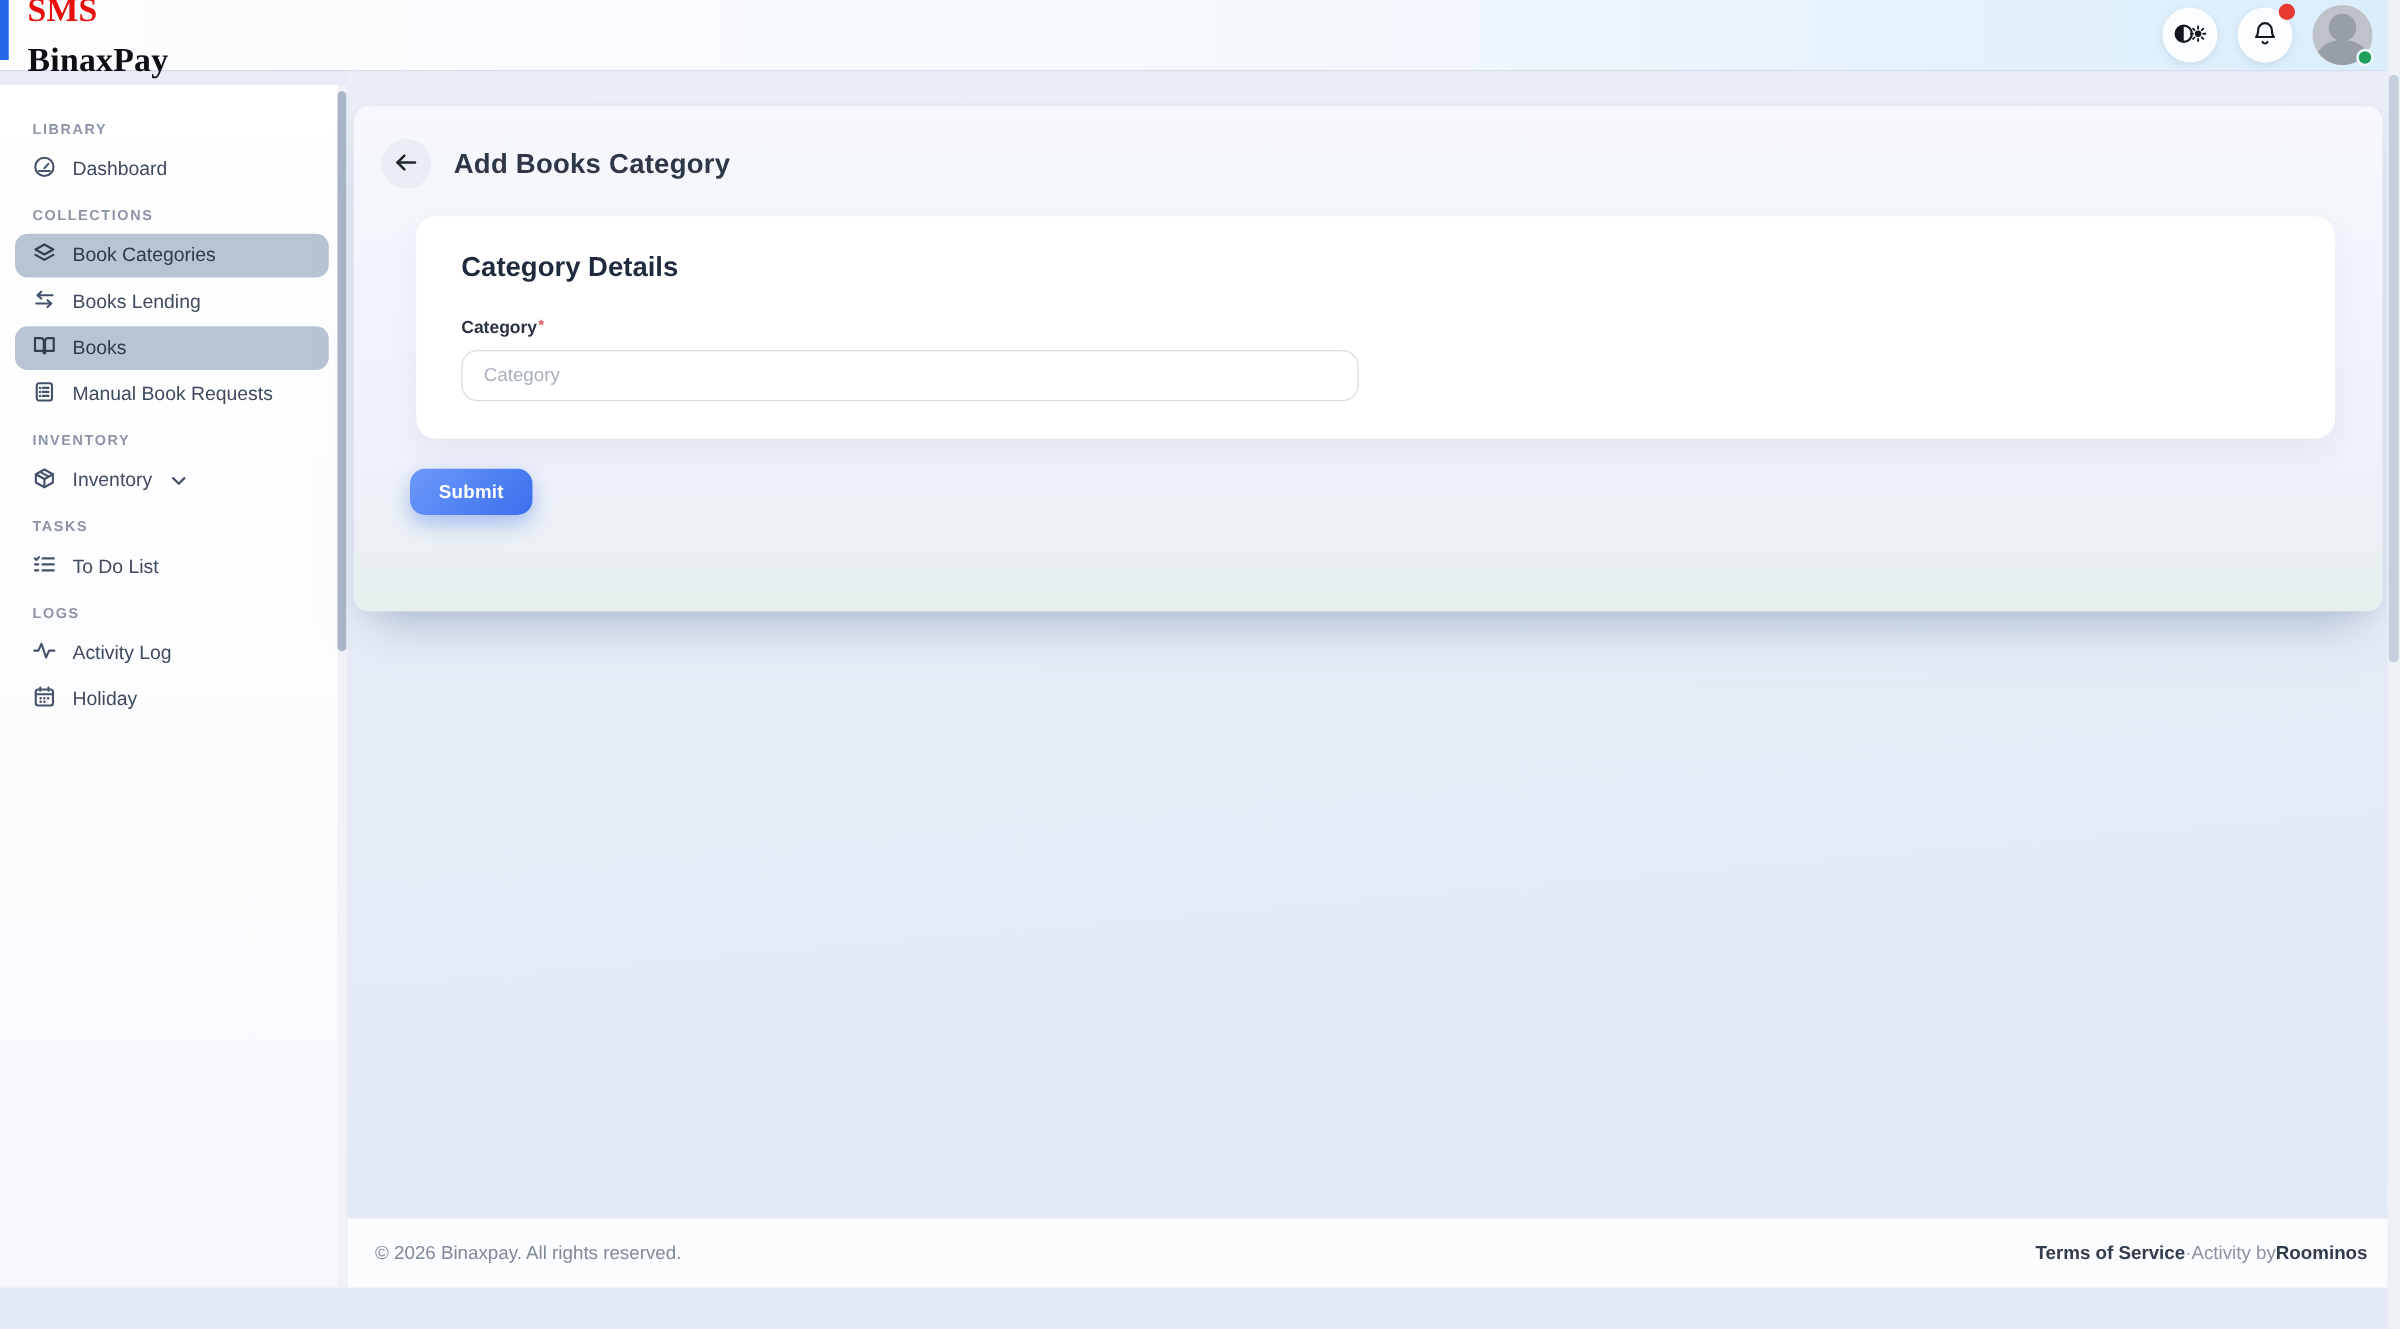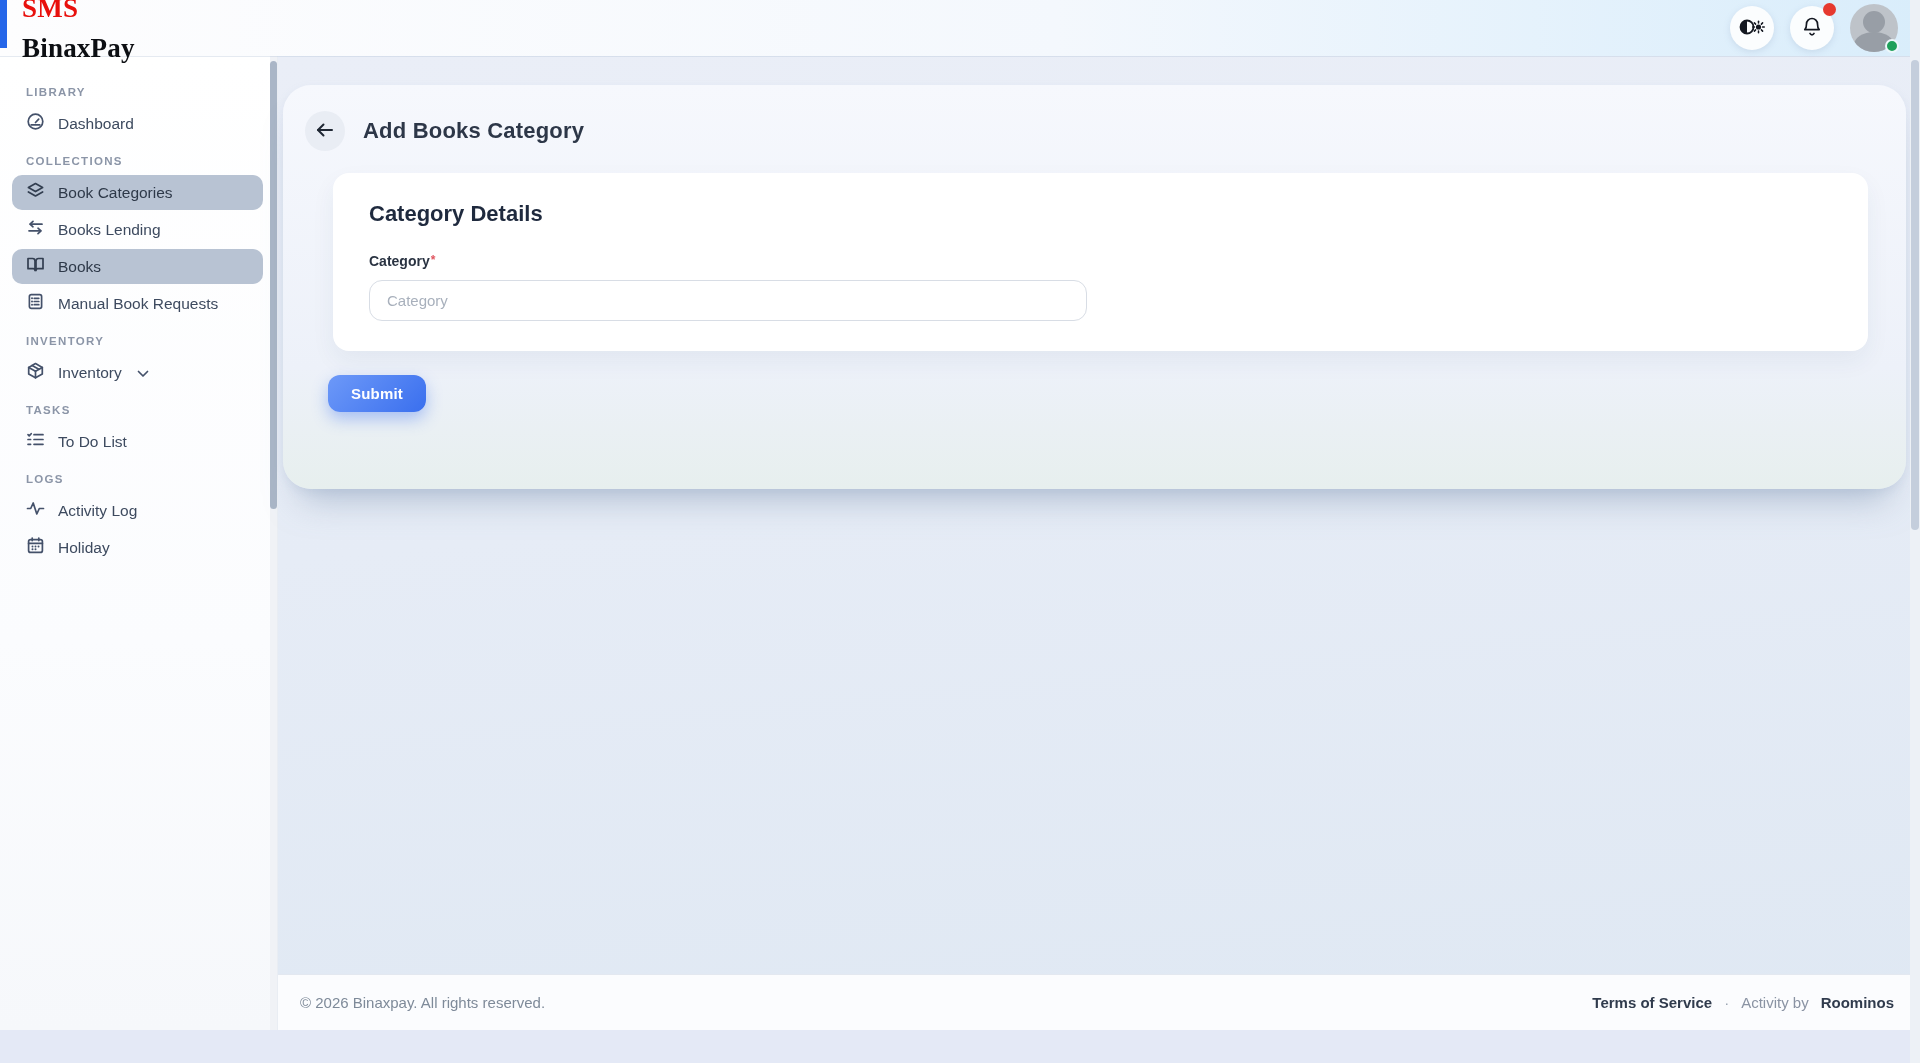--- a/index.html
+++ b/index.html
@@ -30,37 +30,37 @@
     border-radius:50% 50% 0 0; background:#989ea6; }
   .status-dot { position:absolute; right:-1px; bottom:-1px; width:14px; height:14px;
     border-radius:50%; background:#1fa05a; border:2.5px solid #eef7fb; }
 
   
   .body-row { display:flex; height:974px; }
 
   
   .sidebar { position:relative; width:278px; flex:0 0 278px;
     background:linear-gradient(180deg,#ffffff 0%,#fbfcfe 60%,#f6f8fb 100%);
-    border-right:1px solid #e9edf3; padding-top:16px; }
+    border-right:1px solid #e9edf3; padding-top:16px;margin-top:12px; }
   .sb-track { position:absolute; top:0; right:0; width:7px; height:100%; background:#f0f2f6; }
   .sb-thumb { position:absolute; top:5px; right:0; width:7px; height:448px;
     background:#aab6c7; border-radius:4px; }
   .section-label { font-size:11.5px; font-weight:700; color:#8b95a7;
     letter-spacing:1.3px; margin:14px 0 8px 26px; }
   .side-item { display:flex; align-items:center; gap:13px; height:35px;
     margin:2px 14px 2px 12px; padding-left:14px; border-radius:10px;
     color:#3d4a5f; font-size:15.5px; font-weight:500; cursor:pointer; }
   .side-item.active { background:#b8c3d3; color:#2e3949; }
   .side-item svg { flex:0 0 auto; }
   .chev { margin-left:2px; }
 
   
   .main { position:relative; flex:1; display:flex; flex-direction:column;
     background:linear-gradient(175deg,#eaeef7 0%,#e6ecf6 45%,#dfe8f3 100%); }
-  .wrapper { position:relative; margin:29px 14px 0 5px; height:404px; border-radius:28px;
+  .wrapper { position:relative; margin:29px 14px 0 5px; height:404px; border-radius:12px;
     background:linear-gradient(180deg,#f6f8fd 0%,#edf1f9 70%,#e7efee 100%);
     box-shadow:0 28px 34px -18px rgba(125,148,178,.5), 0 4px 10px rgba(150,170,200,.15); }
   .page-head { display:flex; align-items:center; gap:18px; padding:26px 0 0 22px; }
   .back-btn { width:40px; height:40px; border-radius:50%; background:#e9edf4; border:none;
     display:flex; align-items:center; justify-content:center; cursor:pointer; }
   .page-title { font-size:22px; font-weight:700; color:#2d3748; letter-spacing:.2px; }
 
   .card { margin:22px 38px 0 50px; background:#ffffff; border-radius:16px;
     padding:28px 36px 30px 36px; box-shadow:0 10px 24px rgba(40,62,100,.06); }
   .card-title { font-size:22px; font-weight:700; color:#1f2a3e; margin-bottom:26px; }
@@ -75,21 +75,21 @@
     background:linear-gradient(135deg,#6d99f8 0%,#3a6fee 100%); color:#ffffff;
     font-size:15px; font-weight:700; letter-spacing:.2px; cursor:pointer;
     box-shadow:0 7px 16px rgba(58,111,238,.38); font-family:"Liberation Sans", sans-serif; }
 
   .spacer { flex:1; }
 
   
   .footer { height:56px; background:#fbfcfe; border-top:1px solid #e3e8f0;
     display:flex; align-items:center; padding:0 26px 0 22px; }
   .copyright { font-size:15px; color:#7e8a99; }
-  .footer-right { margin-left:auto; display:flex; align-items:center; gap:12px; font-size:15px; }
+  .footer-right { margin-left:auto; display:flex; align-items:center; font-size:15px; }
   .terms { color:#303b4d; font-weight:700; cursor:pointer; }
   .sep { color:#9aa4b2; }
   .powered { color:#8a93a3; }
   .brand { color:#303b4d; font-weight:700; cursor:pointer; }
 
   .bottom-strip { height:33px; background:#e4e9f6; }
 
   
   .page-scroll-track { position:absolute; right:0; top:0; width:10px; height:1063px;
     background:#edf1f6; z-index:9; }

